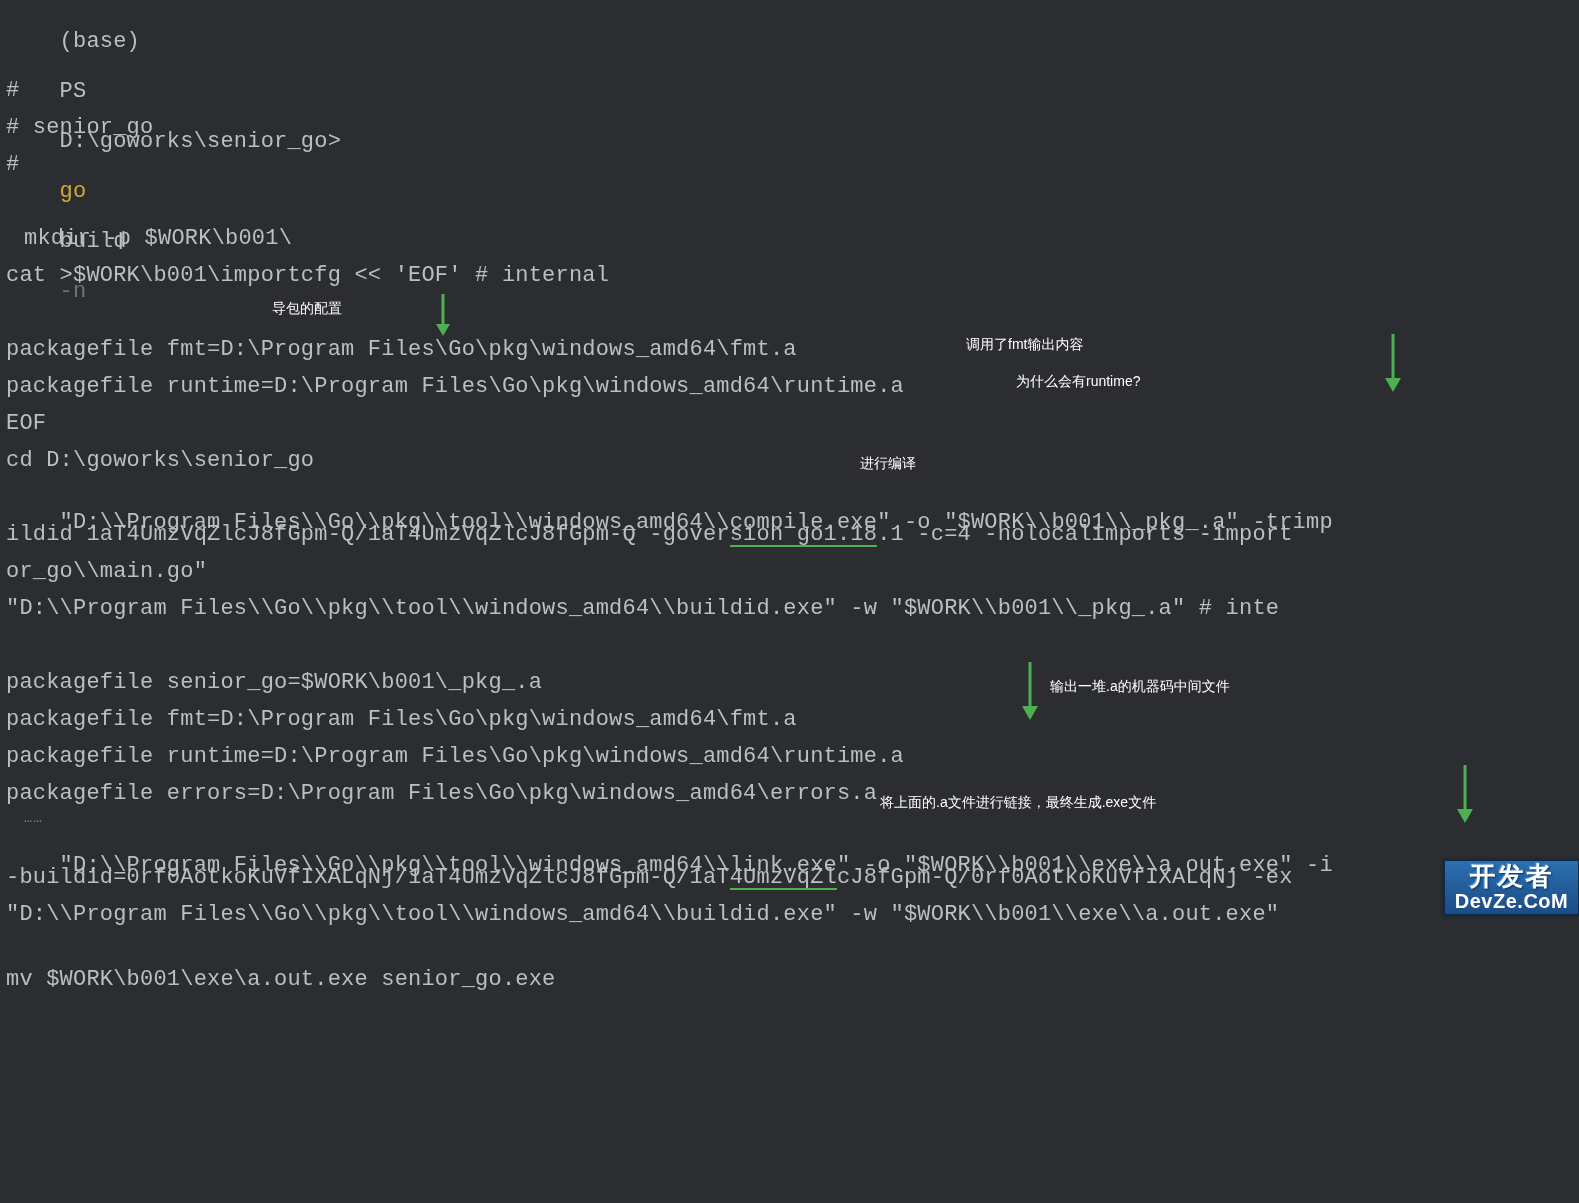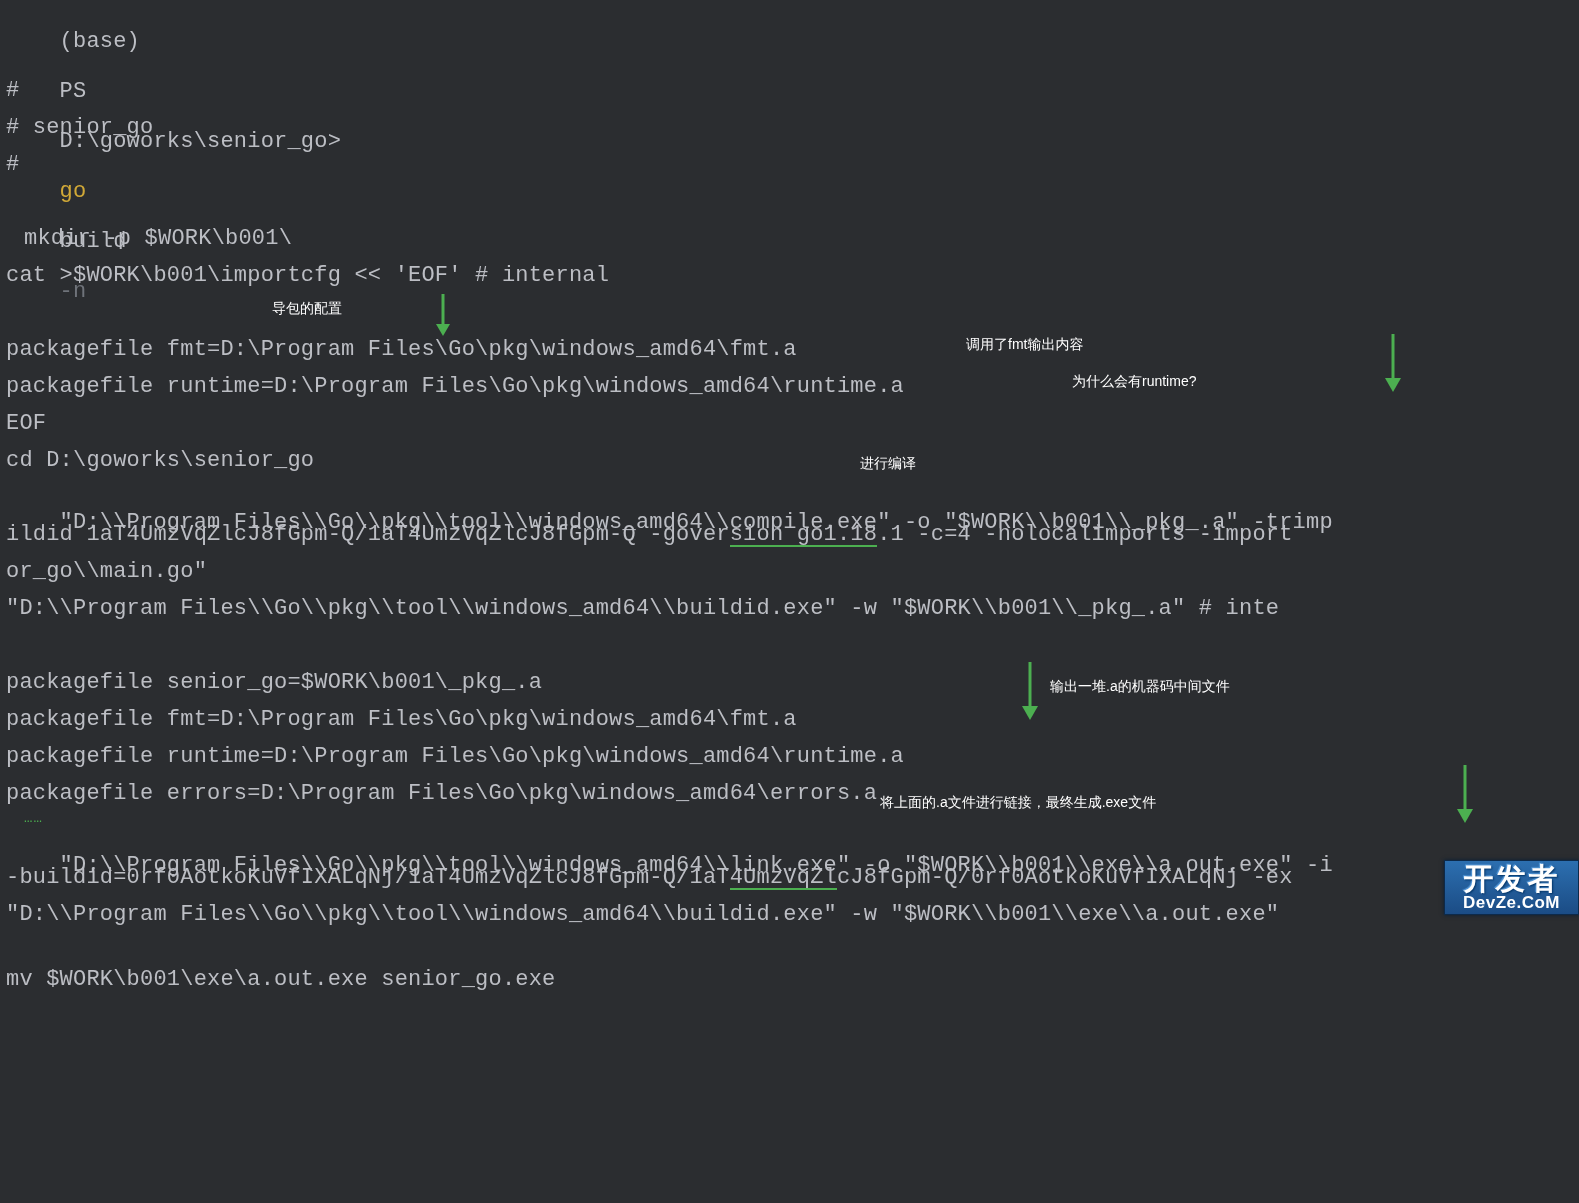--- a/index.html
+++ b/index.html
@@ -70,27 +70,27 @@
     font-family: "Arial Black", "Arial", sans-serif;
     display: flex;
     flex-direction: column;
     justify-content: center;
     align-items: center;
     line-height: 1.05;
     padding: 2px 2px;
     box-sizing: border-box;
   }
   .wm-top {
-    font-size: 30px;
+    font-size: 26px;
     font-weight: 900;
     letter-spacing: 2px;
     text-shadow: 1px 1px 2px #003366, -1px -1px 1px #5aa0e0;
   }
   .wm-bottom {
-    font-size: 17px;
+    font-size: 20px;
     font-weight: 700;
     letter-spacing: 0.5px;
   }
 </style>
 </head>
 <body>
 
 <div class="terminal">
 
   <div class="line" style="top:4px;">
@@ -137,21 +137,21 @@
   <div class="line" style="top:828px;">
     <span>"D:\\Program Files\\Go\\pkg\\tool\\windows_amd64\\</span><span class="green-underline">link.exe</span><span>" -o "$WORK\\b001\\exe\\a.out.exe" -i</span>
   </div>
 
   <div class="line" style="top:865px;">-buildid=0rf0AotkoKuVfIXALqNj/1aT4UmzVqZlcJ8fGpm-Q/1aT4UmzVqZlcJ8fGpm-Q/0rf0AotkoKuVfIXALqNj -ex</div>
   <div class="line" style="top:902px;">"D:\\Program Files\\Go\\pkg\\tool\\windows_amd64\\buildid.exe" -w "$WORK\\b001\\exe\\a.out.exe"</div>
   <div class="line" style="top:948px;margin-top:19px;">mv $WORK\b001\exe\a.out.exe senior_go.exe</div>
 
   <span class="anno" style="top:300px; left:272px;">导包的配置</span>
   <span class="anno" style="top:336px; left:966px;">调用了fmt输出内容</span>
-  <span class="anno" style="top:373px; left:1072px;">为什么会有runtime?</span>
+  <span class="anno" style="top:373px; left:1016px;">为什么会有runtime?</span>
   <span class="anno" style="top:455px; left:860px;">进行编译</span>
   <span class="anno" style="top:794px; left:880px;">将上面的.a文件进行链接，最终生成.exe文件</span>
   <span class="anno" style="top:678px; left:1050px;">输出一堆.a的机器码中间文件</span>
 
   <div class="arrow" style="top:292px; left:430px;">
     <svg width="26" height="46">
       <line x1="13" y1="2" x2="13" y2="36" stroke="#4caf50" stroke-width="3"></line>
       <polygon points="13,44 6,32 20,32" fill="#4caf50"></polygon>
     </svg>
   </div>

